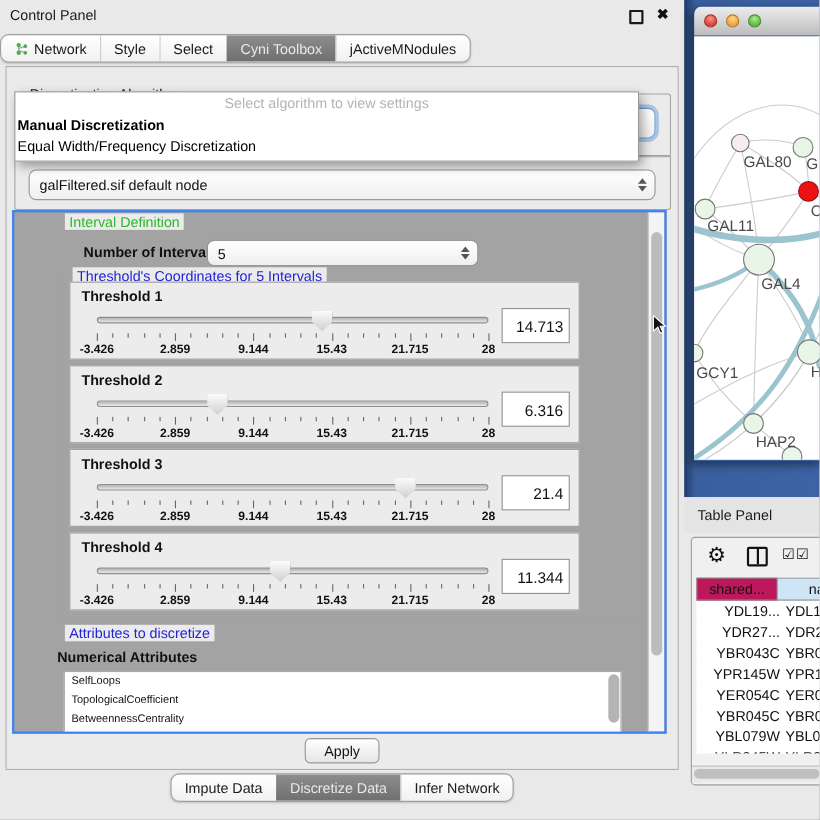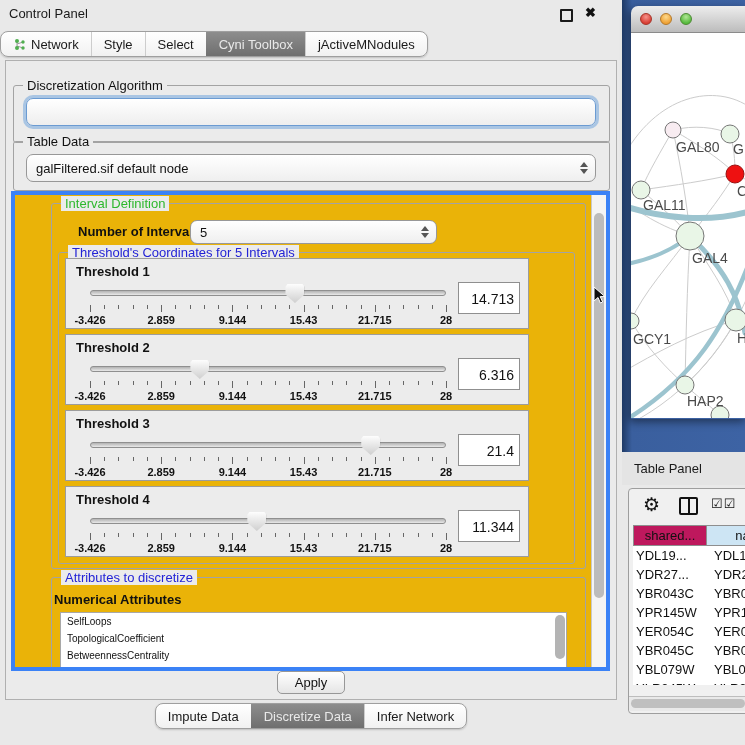--- a/index.html
+++ b/index.html
@@ -1,21 +1,21 @@
 <!DOCTYPE html>
 <html><head>
 <meta charset="utf-8">
 <style>
   html,body{margin:0;padding:0;}
   body{width:745px;height:745px;overflow:hidden;position:relative;
        font-family:"Liberation Sans",sans-serif;background:#e9e9e9;color:#111;}
 
   
   .cp{position:absolute;left:0;top:0;width:622px;height:745px;background:#e9e9e9;}
-  .cp-titlebar{position:absolute;top:0;left:0;right:12px;height:26px;text-decoration:underline;}
+  .cp-titlebar{position:absolute;top:0;left:0;right:0;height:26px;text-decoration:underline;}
   .cp-title{position:absolute;left:9px;top:6px;font-size:13px;color:#1a1a1a;}
   .float-icon{position:absolute;right:37px;top:9px;width:9px;height:9px;border:2px solid #1a1a1a;border-radius:1px;}
   .close-icon{position:absolute;right:14px;top:5px;font-size:13px;font-weight:bold;color:#111;}
 
   .seg{display:inline-flex;border:1px solid #9f9f9f;border-radius:8px;
        background:linear-gradient(#ffffff,#f1f1f1);height:24px;overflow:hidden;
        box-shadow:0 1px 2px rgba(0,0,0,.18);}
   .seg-tab{display:flex;align-items:center;gap:5px;padding:0 12px;font-size:13px;
        color:#1a1a1a;border-left:1px solid #cdcdcd;cursor:default;white-space:nowrap;}
   .seg-tab:first-child{border-left:none;}
@@ -48,21 +48,21 @@
        background:linear-gradient(#ffffff,#efefef);font-size:13px;color:#111;}
   .combo-text{position:absolute;left:9px;top:0;bottom:0;display:flex;align-items:center;}
   .spinner{position:absolute;right:7px;top:50%;transform:translateY(-50%);
        display:flex;flex-direction:column;gap:2px;}
   .spinner i{display:block;width:0;height:0;border-left:4px solid transparent;border-right:4px solid transparent;}
   .spinner .up{border-bottom:5px solid #555;}
   .spinner .dn{border-top:5px solid #555;}
   .td-combo{left:12px;top:12px;right:13px;height:26px;padding-left:14px;}
 
   .scrollpane{position:absolute;left:5px;top:130px;width:591px;height:472px;
-       border:4px solid #3b82f6;background:#eab308;overflow:hidden;}
+       border:2px solid #3b82f6;background:#a3a3a3;overflow:hidden;}
   .vscroll{position:absolute;right:0;top:0;width:14px;height:100%;background:#f4f4f4;border-left:1px solid #c9c9c9;}
   .vscroll .thumb{position:absolute;left:2px;right:2px;top:18px;height:385px;background:#bcbcbc;border-radius:6px;}
 
   .interval-group{left:36px;top:8px;width:533px;height:364px;}
   .noi-label{position:absolute;left:26px;top:20px;font-size:13px;font-weight:bold;}
   .noi-combo{left:138px;top:16px;width:245px;height:22px;}
   .coords-group{left:6px;top:48px;width:515px;height:310px;}
 
   .thr-panel{position:relative;margin:5px 6px 0 6px;height:69px;border:1px solid #9c9c9c;width:462px;background:#ececec;}
   .thr-panel.first{}
@@ -119,21 +119,21 @@
   .split-icon{position:absolute;left:50px;top:8px;width:15px;height:14px;border:2px solid #111;border-radius:2px;}
   .split-icon::after{content:"";position:absolute;left:50%;top:0;bottom:0;width:2px;margin-left:-1px;background:#111;}
   .check-icons{position:absolute;left:82px;top:7px;font-size:13px;letter-spacing:1px;color:#111;}
   .tp-table{position:absolute;left:4px;right:-20px;top:36px;height:160px;overflow:hidden;}
   .tp-thead{display:flex;height:21px;}
   .tp-th{box-sizing:border-box;border:1px solid #8e8e8e;font-size:13px;display:flex;
        align-items:center;justify-content:center;}
   .tp-th.c1{width:76px;background:#be185d;}
   .tp-th.c2{width:74px;background:#cde5f4;border-left:none;}
   .tp-row{display:flex;height:19px;background:#fff;}
-  .tp-td{font-size:13px;line-height:19px;white-space:nowrap;}
+  .tp-td{font-size:13px;line-height:19px;white-space:nowrap;text-align:right;}
   .tp-td.c1{width:76px;padding-left:3px;box-sizing:border-box;}
   .tp-td.c2{padding-left:5px;}
   .tp-hscroll{position:absolute;left:0;right:0;bottom:2px;height:14px;background:#e9e9e9;border-top:1px solid #bdbdbd;}
   .tp-hscroll .thumb{position:absolute;top:2px;left:2px;width:114px;height:9px;background:#bfbfbf;border-radius:5px;}
 
   .cursor{position:absolute;left:593px;top:286px;z-index:40;}
 </style>
 </head>
 <body>
 
@@ -171,20 +171,27 @@
       </div>
   </div>
 
   <div class="cp-main">
 
     <div class="group algo-group">
       <span class="group-title">Discretization Algorithm</span>
       <div class="algo-combo"></div>
     </div>
 
+    <div class="popup">
+      <div class="popup-hint">Select algorithm to view settings</div>
+      <div id="popupItems">
+          <div class="popup-item bold">Manual Discretization</div>
+          <div class="popup-item">Equal Width/Frequency Discretization</div>
+        </div>
+    </div>
 
     <div class="group td-group">
       <span class="group-title">Table Data</span>
       <div class="combo td-combo">
         <span class="combo-text">galFiltered.sif default node</span>
         <span class="spinner">
             <i class="up"></i>
             <i class="dn"></i>
           </span>
       </div>

